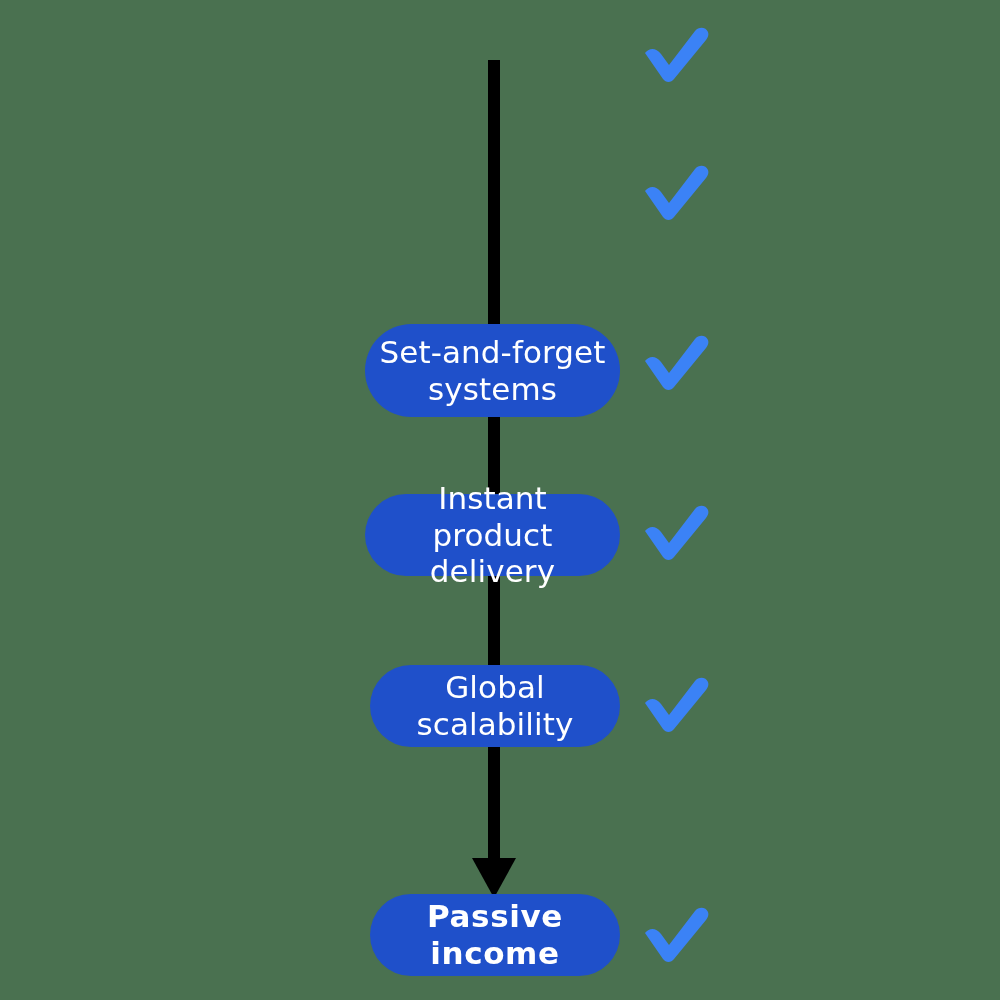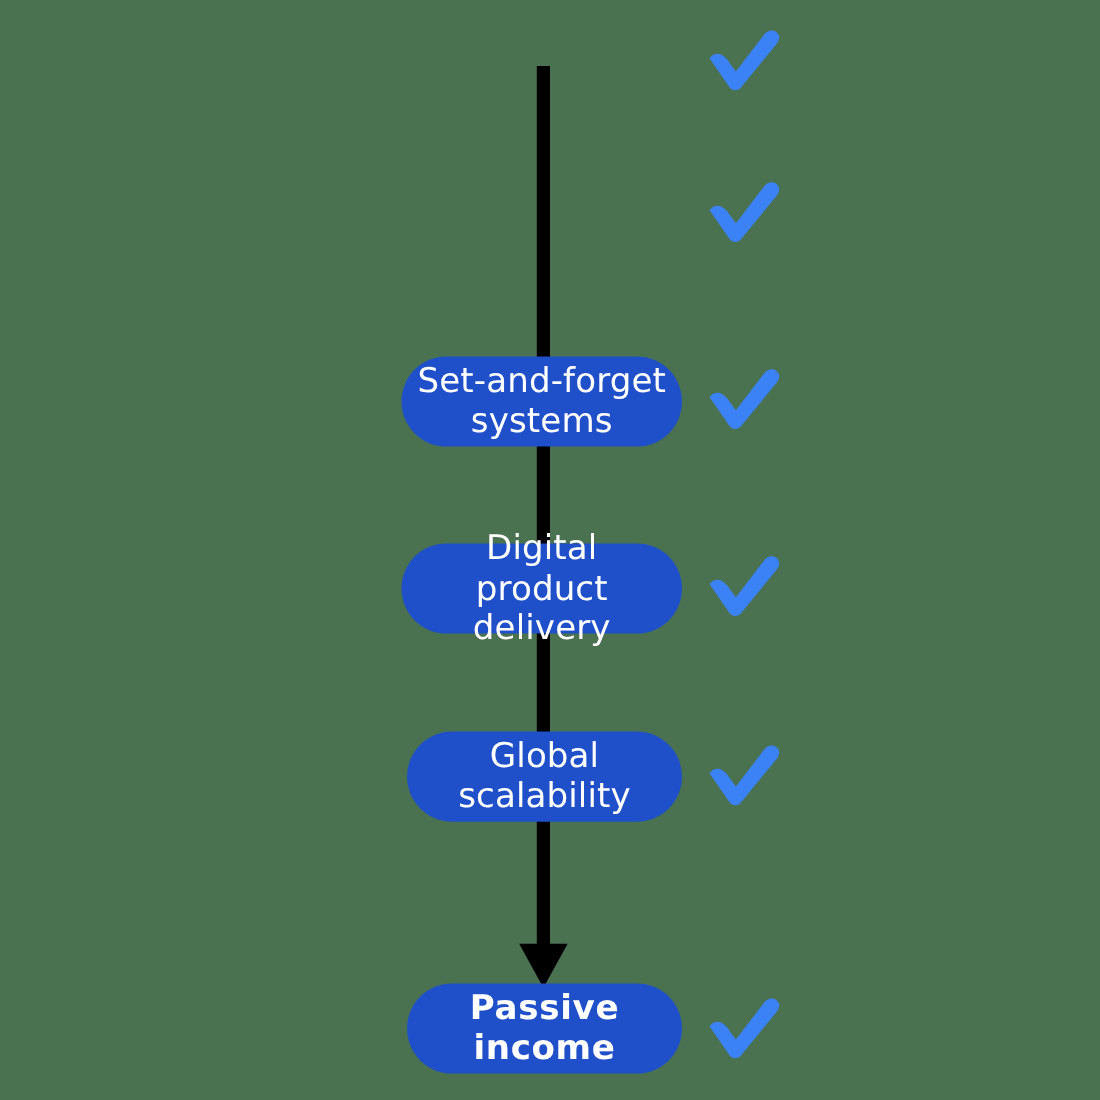--- a/index.html
+++ b/index.html
@@ -73,23 +73,23 @@
 
 <div id="flow-canvas">
 
   <svg class="connector-layer" viewBox="0 0 1000 1000" width="1000" height="1000" aria-hidden="true">
     <rect id="flow-line" x="488" y="60" width="12" height="802" fill="#000000"></rect>
     <polygon id="flow-arrow" points="472,858 516,858 494,898" fill="#000000"></polygon>
   </svg>
 
   <div class="node-layer">
 
-    <div class="pill" style="left: 365px; top: 324px; width: 255px; height: 82px; background: rgb(31, 80, 202); color: rgb(255, 255, 255);">Set-and-forget
+    <div class="pill" style="left: 365px; top: 324px; width: 255px; height: 93px; background: rgb(31, 80, 202); color: rgb(255, 255, 255);">Set-and-forget
 systems</div>
-    <div class="pill" style="left: 365px; top: 494px; width: 255px; height: 82px; background: rgb(31, 80, 202); color: rgb(255, 255, 255);">Digital product
+    <div class="pill" style="left: 365px; top: 494px; width: 255px; height: 82px; background: rgb(31, 80, 202); color: rgb(255, 255, 255);">Instant product
 delivery</div>
     <div class="pill" style="left: 370px; top: 665px; width: 250px; height: 82px; background: rgb(31, 80, 202); color: rgb(255, 255, 255);">Global
 scalability</div>
     <div class="pill emphasis" style="left: 370px; top: 894px; width: 250px; height: 82px; background: rgb(31, 80, 202); color: rgb(255, 255, 255);">Passive
 income</div>
 
     <div class="check" style="left:640px; top:22px;">
       <svg viewBox="0 0 72 62">
           <path d="M5 31 C10 25 16 26 21 32 L29 43 L55 9 C59 4 66 5 68 10 C69 13 68 15 66 18 L34 57 C31 61 26 61 23 57 Z" fill="#3b82f6"></path>
         </svg>

